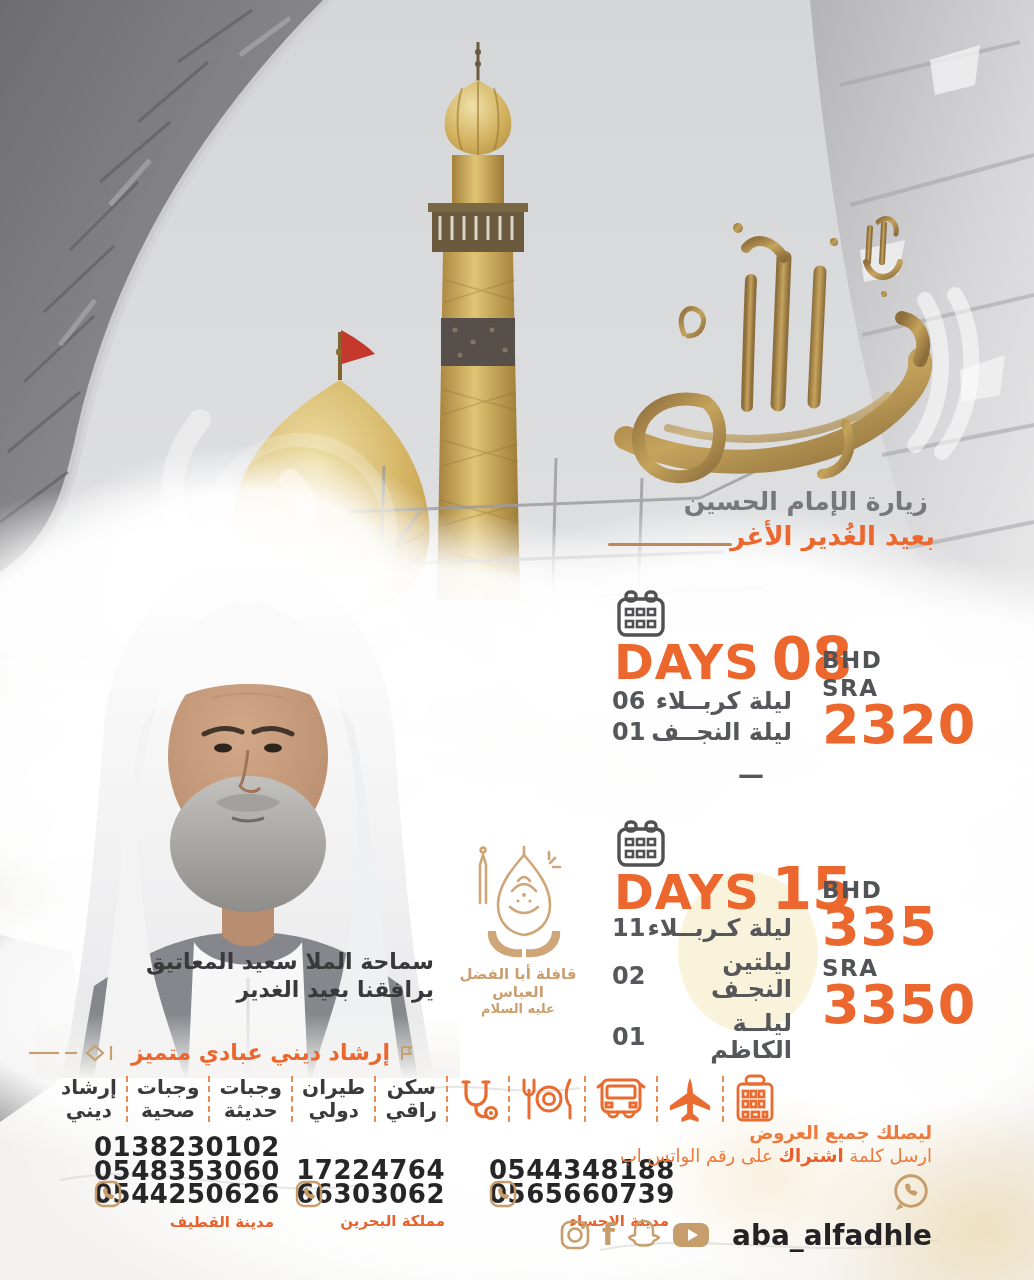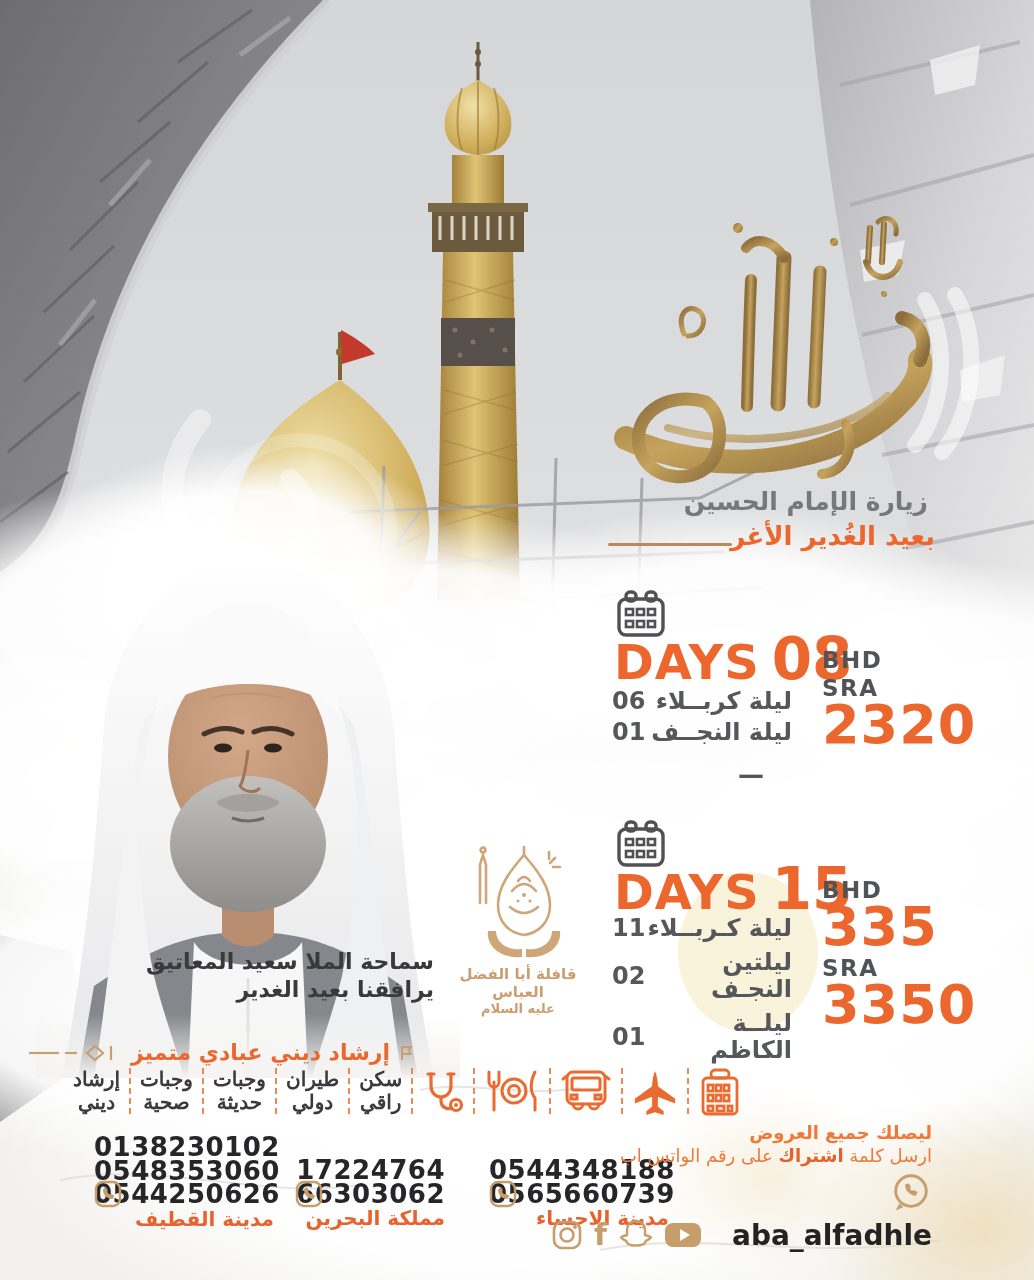--- a/index.html
+++ b/index.html
@@ -38,44 +38,44 @@
   .logo-cap1{font-size:15px;font-weight:bold;color:#cb9e6f;direction:rtl;}
   .logo-cap2{font-size:13px;font-weight:bold;color:#cb9e6f;direction:rtl;}
 
   
   .guide-text{position:absolute;top:948px;right:600px;text-align:right;direction:rtl;
     color:#39393b;font-weight:bold;font-size:22px;line-height:1.25;}
   .feature-row{position:absolute;top:1040px;right:618px;display:flex;direction:rtl;align-items:center;gap:8px;}
   .feature-text{color:#ec672e;font-weight:bold;font-size:22px;direction:rtl;}
 
   
-  .services{position:absolute;left:64px;top:1068px;width:652px;height:62px;display:flex;align-items:flex-start;font-family:Liberation Serif, serif;}
+  .services{position:absolute;left:52px;top:1068px;width:652px;height:62px;display:flex;align-items:center;}
   .svc{padding:0 9px;text-align:center;color:#3a3a3c;font-weight:bold;font-size:20px;line-height:1.15;direction:rtl;}
   .svc-div{border-left:2px dashed #ea8a55;height:46px;}
   .svc-ic{padding:0 8px;display:flex;align-items:center;}
 
   
   .contact-col{position:absolute;}
   .col1{left:94px;top:1136px;width:180px;}
   .col2{left:295px;top:1159px;width:150px;}
   .col3{left:489px;top:1159px;width:180px;}
   .cnum{font-size:26px;font-weight:bold;color:#262628;line-height:23.5px;letter-spacing:.5px;text-align:right;}
-  .city{font-size:20px;font-weight:bold;color:#e8622d;text-align:right;direction:rtl;}
+  .city{margin-top:6px;font-size:15px;font-weight:bold;color:#e8622d;text-align:right;direction:rtl;}
   .phone-badge{position:absolute;left:0;}
   .col1 .phone-badge{top:44px;} .col2 .phone-badge,.col3 .phone-badge{top:21px;}
 
   
   .subscribe{position:absolute;top:1122px;right:102px;text-align:right;}
   .sub-line1{font-size:18px;font-weight:bold;color:#ed7a3c;direction:rtl;}
   .sub-line2{font-size:18px;color:#ed7a3c;direction:rtl;margin-top:2px;}
   .sub-word{font-weight:bold;color:#e85f2a;}
   .wa-row{display:flex;justify-content:flex-end;align-items:center;gap:10px;margin-top:5px;}
   .wa-num{font-size:35px;font-weight:bold;color:#232325;letter-spacing:.5px;}
   .social-row{display:flex;justify-content:flex-end;align-items:center;gap:9px;margin-top:5px;}
-  .handle{font-size:28px;font-weight:bold;color:#232325;margin-left:20px;}
+  .handle{font-size:28px;font-weight:bold;color:#232325;margin-left:12px;}
   .fb{font-size:30px;font-weight:bold;color:#c79d6b;line-height:30px;padding:0 2px;}
 </style>
 </head>
 <body>
 
 <div class="poster">
 
   <svg class="abs" style="left:0;top:0" width="1034" height="1280" viewBox="0 0 1034 1280">
     <defs>
       <linearGradient id="g-sky" x1="0" y1="0" x2="0" y2="1">

